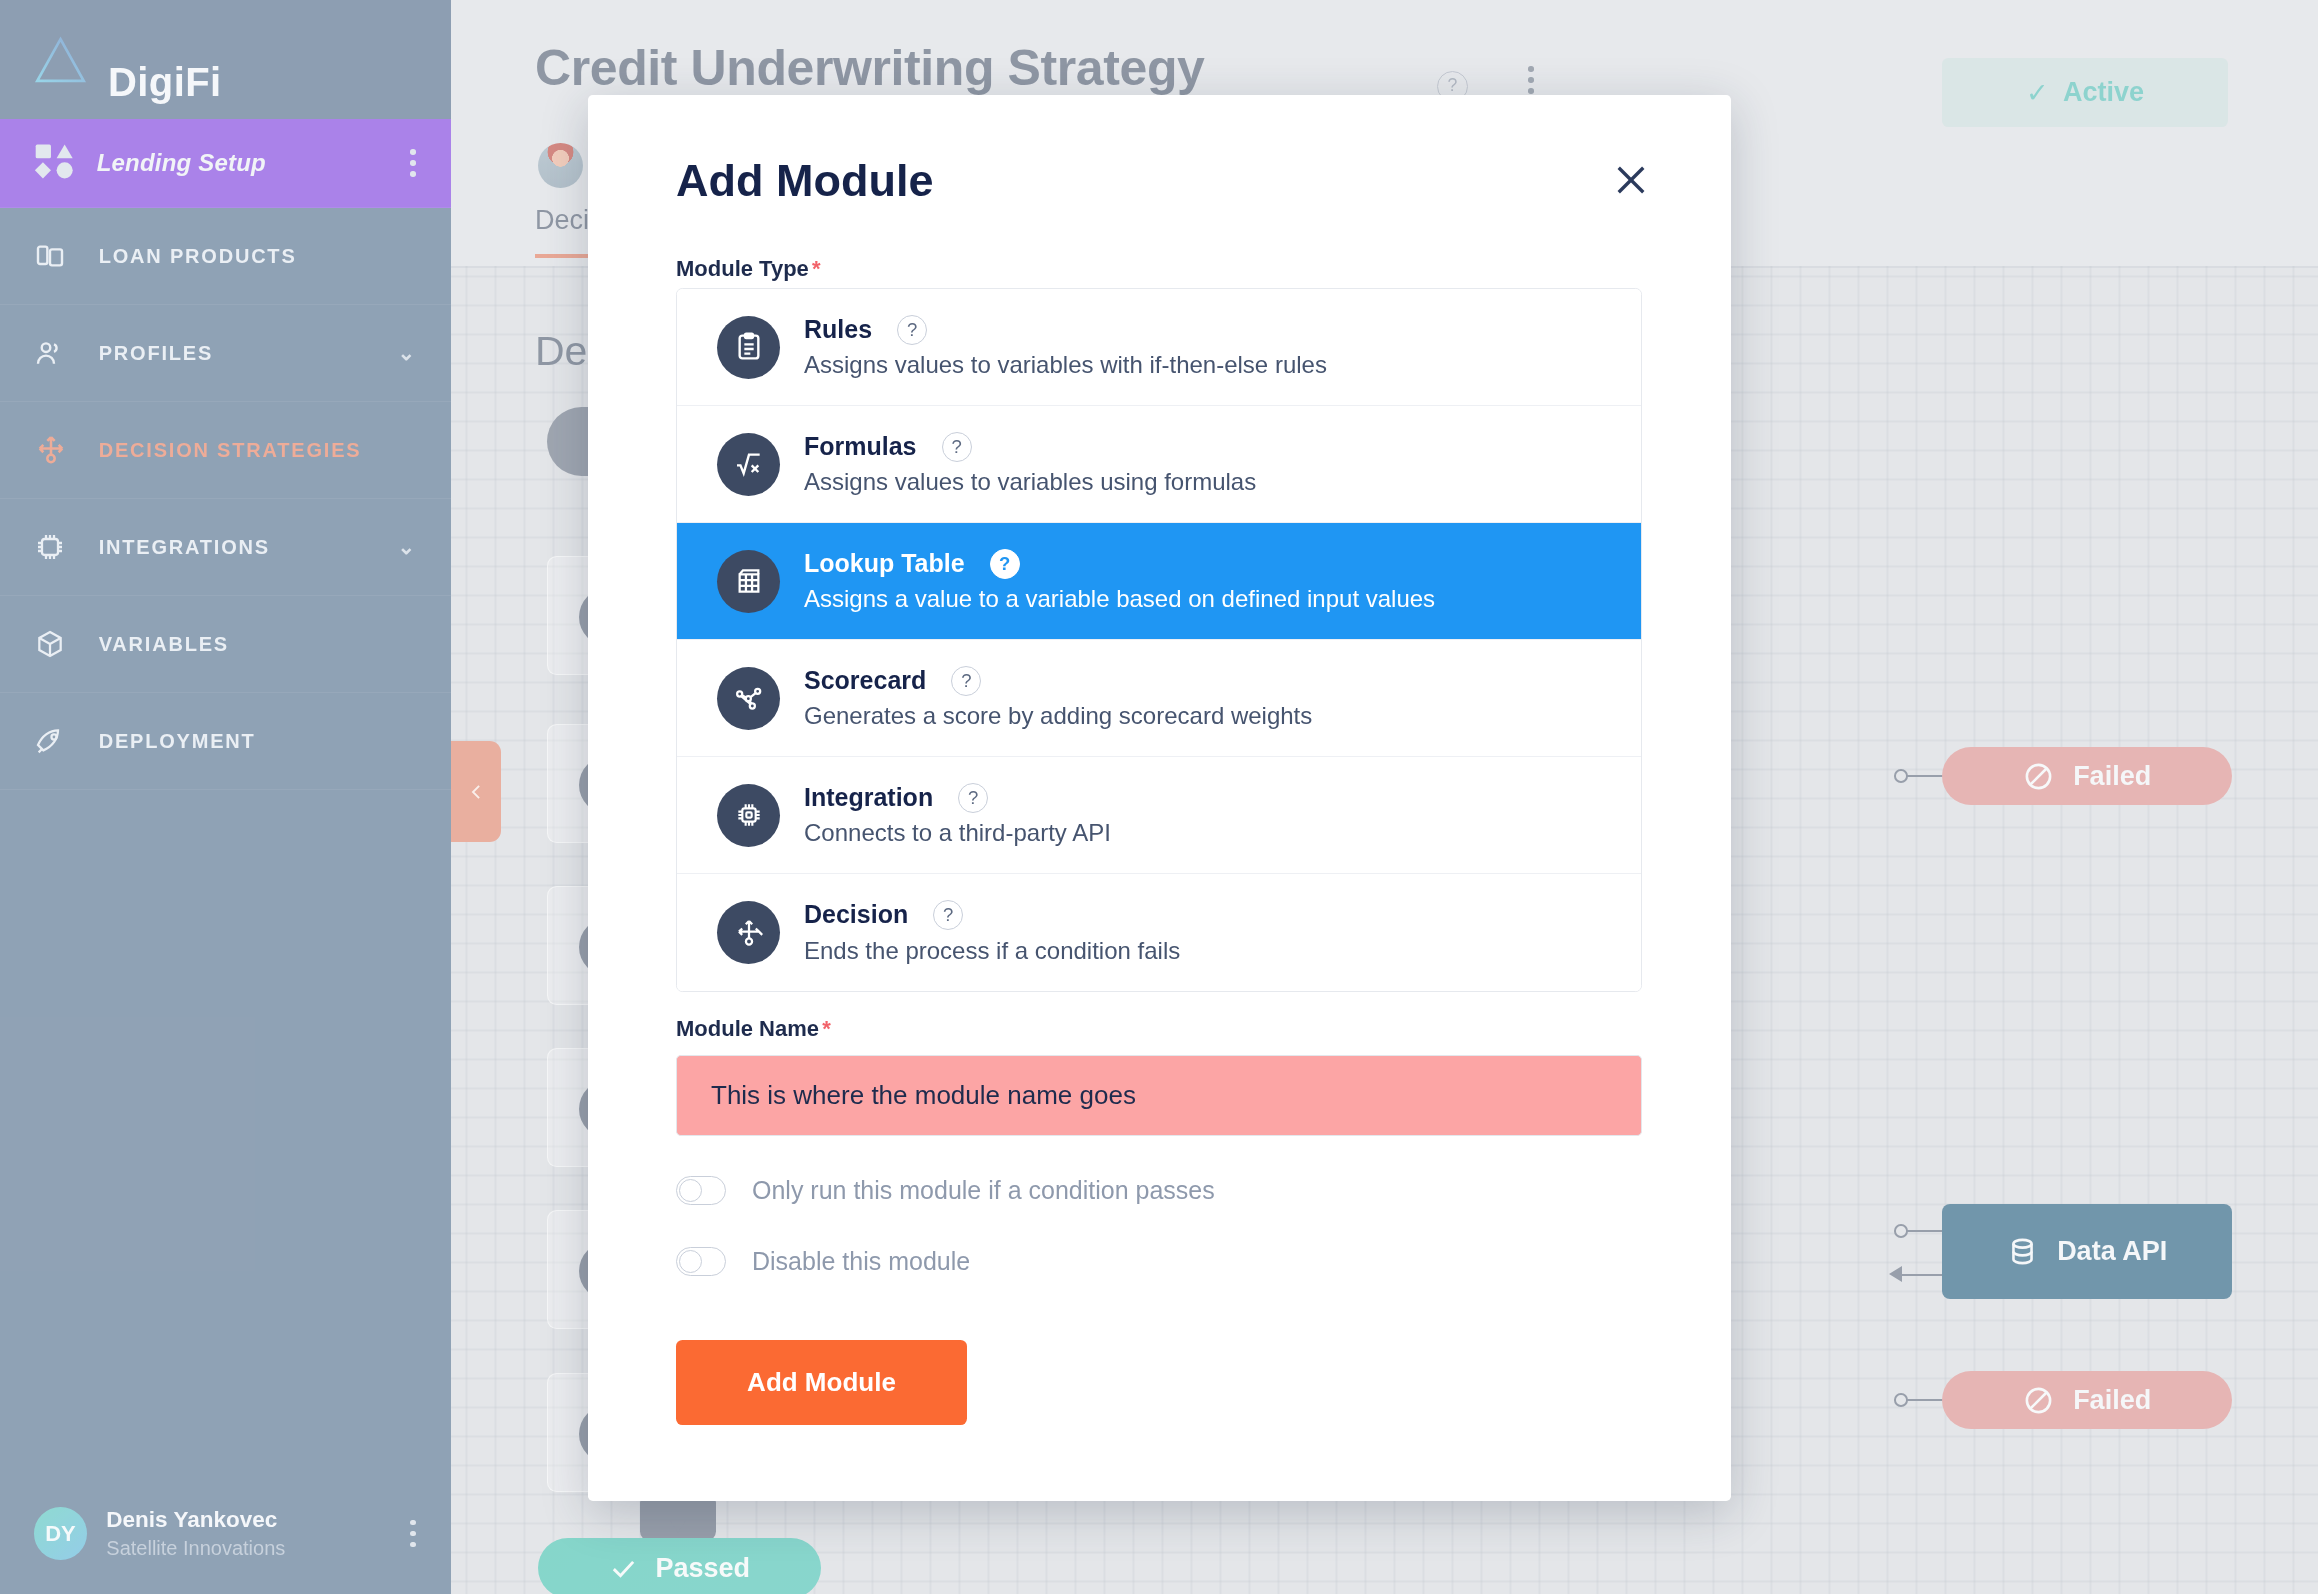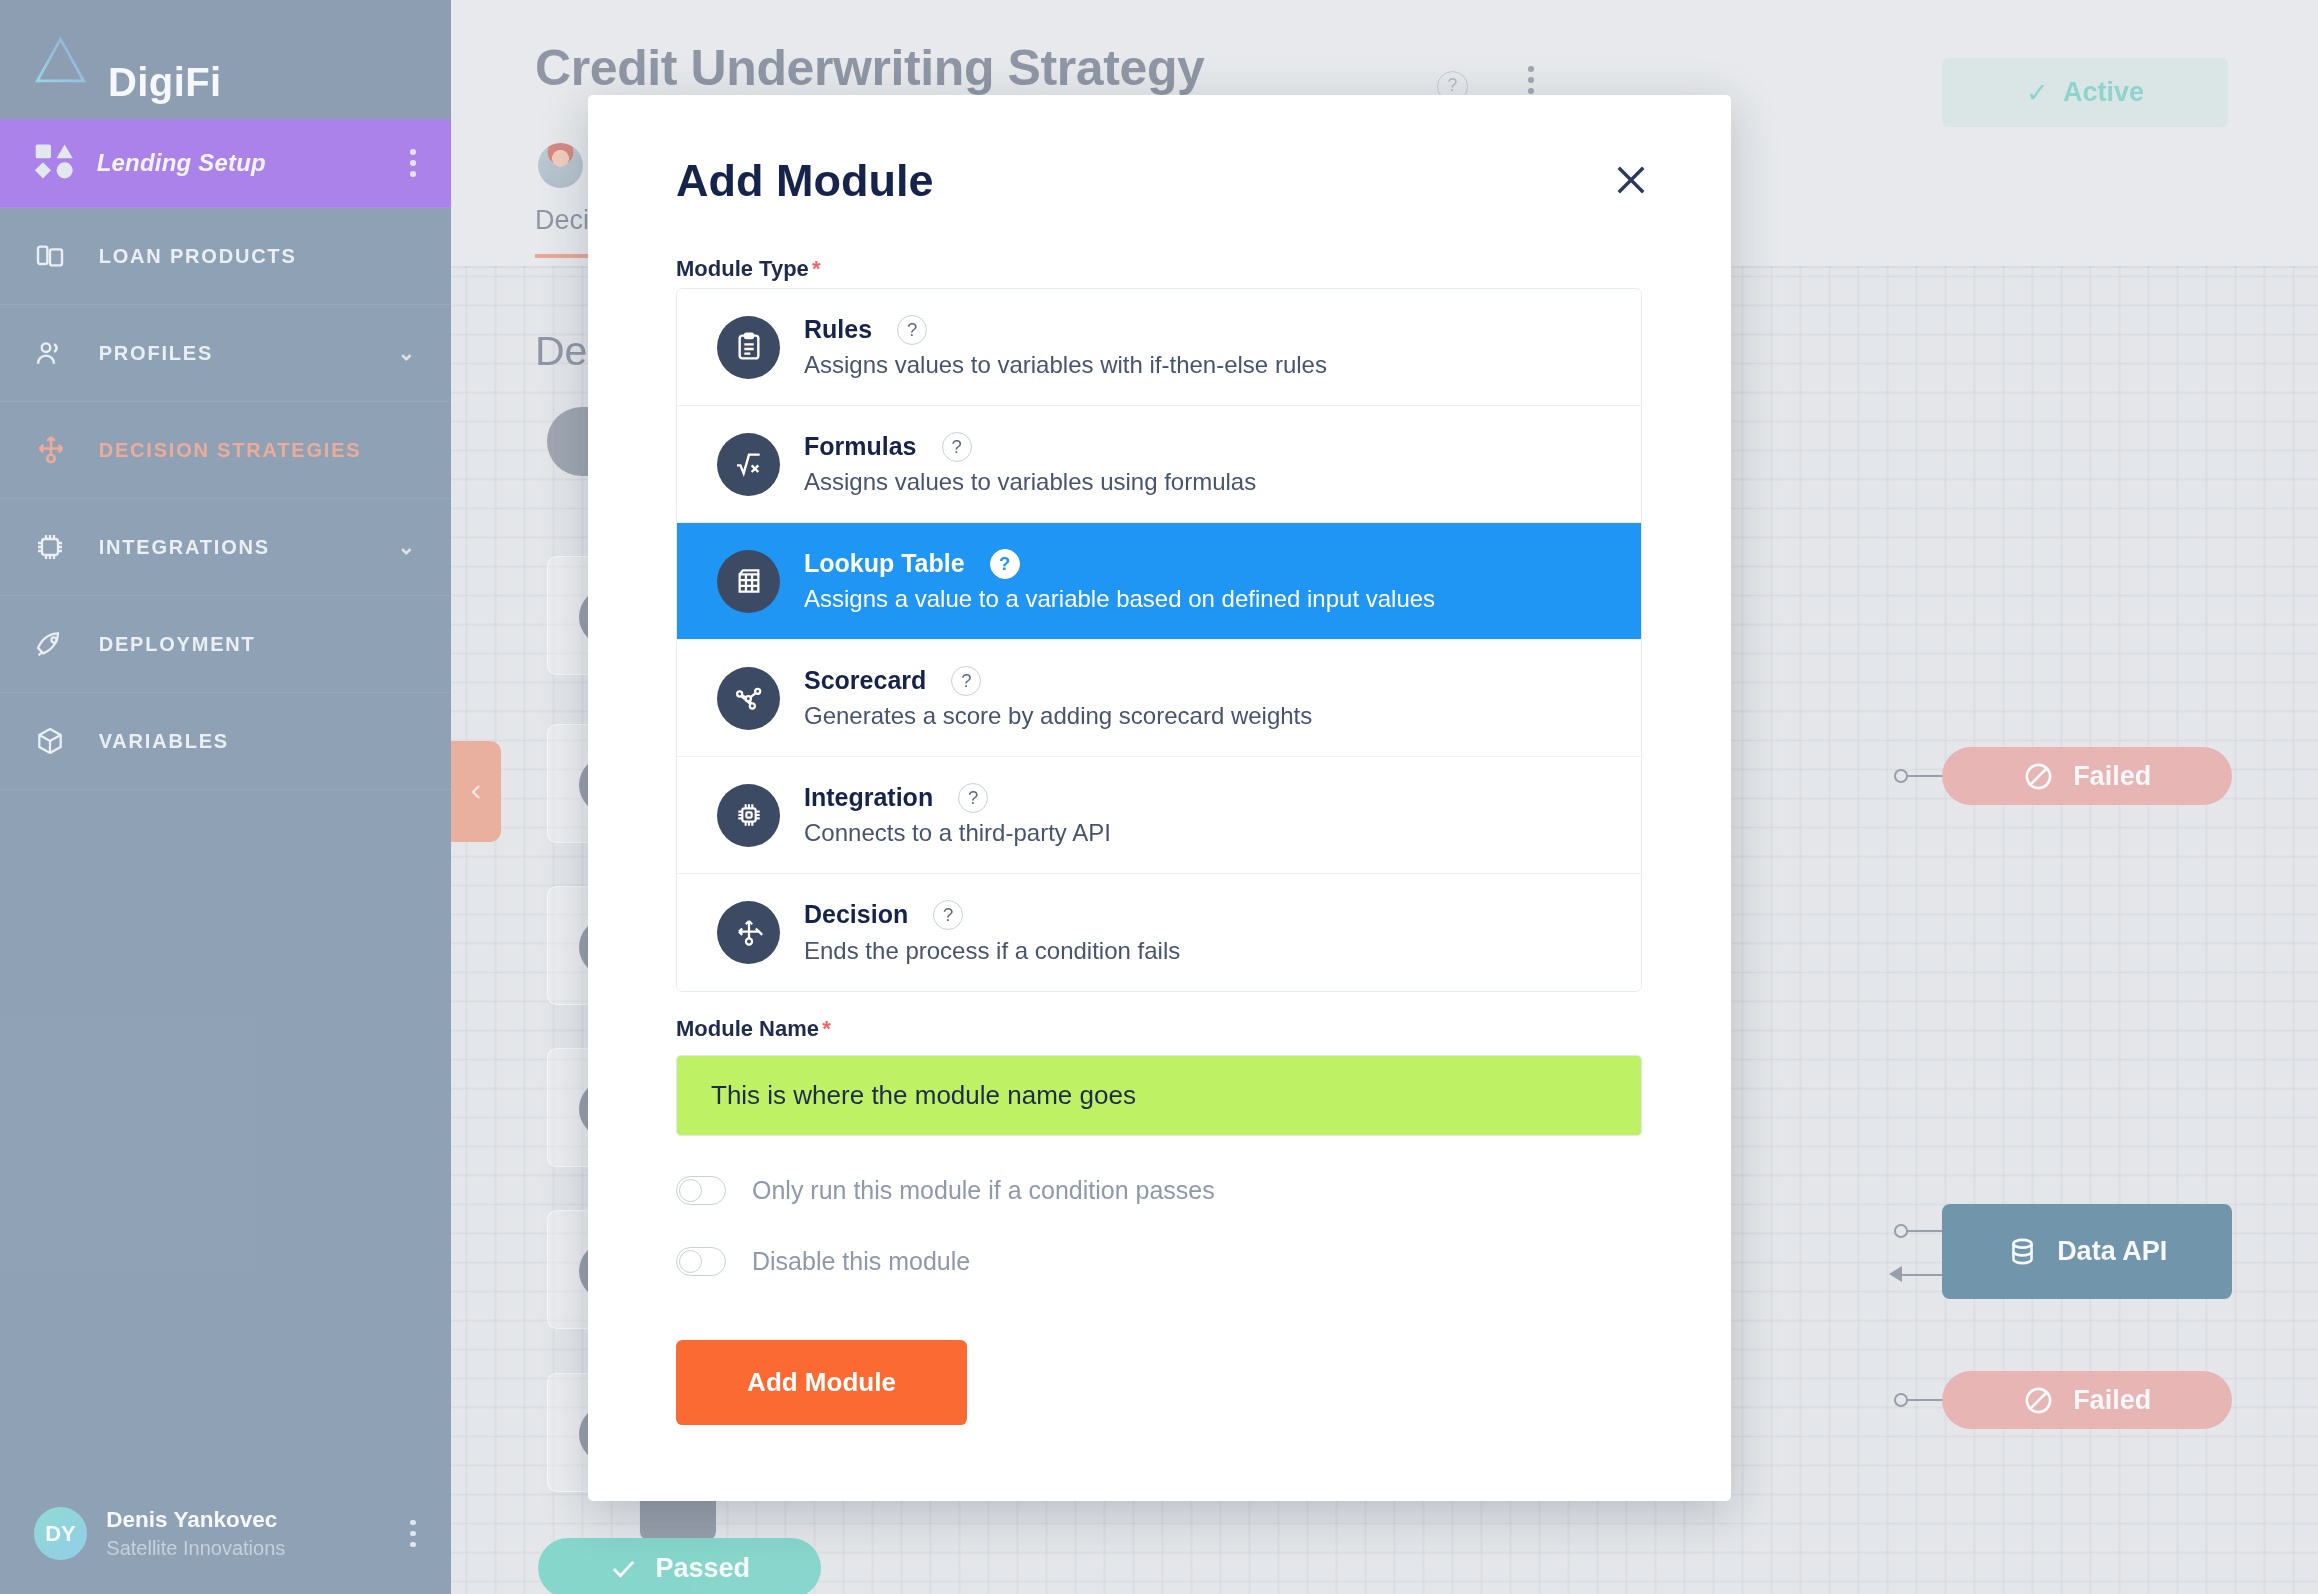--- a/index.html
+++ b/index.html
@@ -231,21 +231,21 @@
     font-size:18.5px; color:#5d6a82; display:flex; align-items:center;
     justify-content:center; background:#fff;
   }
   .type-desc { font-size:24px; color:#46546f; margin-top:6.4px; }
   .type-row.selected .type-name,
   .type-row.selected .type-desc { color:#ffffff; }
   .type-row.selected .type-help { border-color:#ffffff; background:#ffffff; color:#1f96f3; font-weight:700; }
 
   .name-input {
     position:absolute; left:676px; top:1055px; width:966px; height:81px;
-    border:1.6px solid #e4e7ec; border-radius:4.8px; background:#bef264;
+    border:1.6px solid #e4e7ec; border-radius:4.8px; background:#fca5a5;
     display:flex; align-items:center; padding-left:34px;
     font-size:26px; color:#1e2b4d;
   }
 
   .toggle-row {
     position:absolute; left:676px; display:flex; align-items:center; gap:26px;
   }
   .toggle {
     width:50px; height:29px; border-radius:14.5px; background:#ffffff;
     border:1.6px solid #c9cfda; position:relative; flex:0 0 50px;
@@ -448,37 +448,37 @@
         </svg>
       </span>
       <span class="lbl">INTEGRATIONS</span>
       <span class="chev">⌄</span>
     </div>
 
 
     <div class="nav-item">
       <span class="ico">
         <svg width="32" height="32" viewBox="0 0 24 24" fill="none" stroke="#dbe3ec" stroke-width="1.7">
+          <path d="M12 3l8 4.5v9L12 21l-8-4.5v-9z"></path>
+            <path d="M4 7.5l8 4.5 8-4.5M12 12v9"></path>
+        </svg>
+      </span>
+      <span class="lbl">VARIABLES</span>
+      <span class="chev"></span>
+    </div>
+
+    <div class="nav-item">
+      <span class="ico">
+        <svg width="32" height="32" viewBox="0 0 24 24" fill="none" stroke="#dbe3ec" stroke-width="1.7">
           <path d="M3 15c3-7 9-11 15-11 0 6-4 12-11 15l-2-2z"></path>
           <circle cx="15" cy="9" r="1.9"></circle>
             <path d="M6 18l-2.5 2.5"></path>
         </svg>
       </span>
       <span class="lbl">DEPLOYMENT</span>
-      <span class="chev"></span>
-    </div>
-
-    <div class="nav-item">
-      <span class="ico">
-        <svg width="32" height="32" viewBox="0 0 24 24" fill="none" stroke="#dbe3ec" stroke-width="1.7">
-          <path d="M12 3l8 4.5v9L12 21l-8-4.5v-9z"></path>
-            <path d="M4 7.5l8 4.5 8-4.5M12 12v9"></path>
-        </svg>
-      </span>
-      <span class="lbl">VARIABLES</span>
       <span class="chev"></span>
     </div>
 
     <div class="sidebar-user">
       <span class="user-avatar">DY</span>
       <span class="user-texts">
         <span class="user-name" style="display:block">Denis Yankovec</span>
         <span class="user-org" style="display:block">Satellite Innovations</span>
       </span>
       <span class="kebab">

